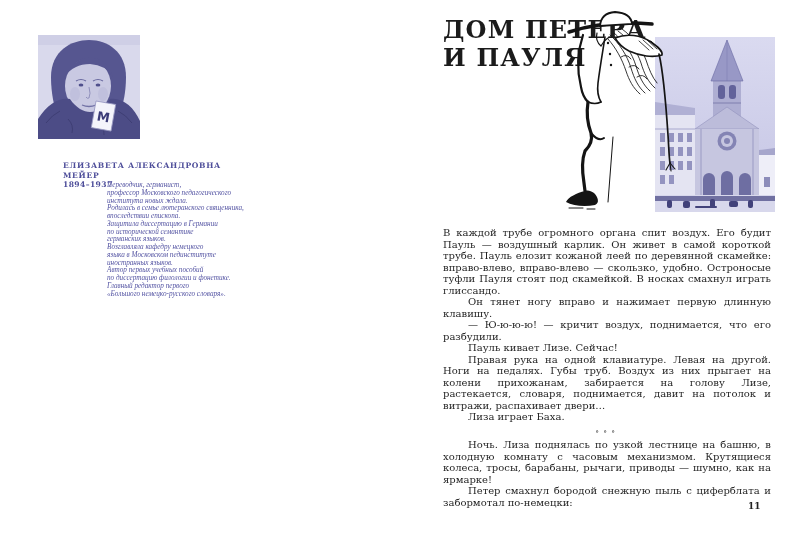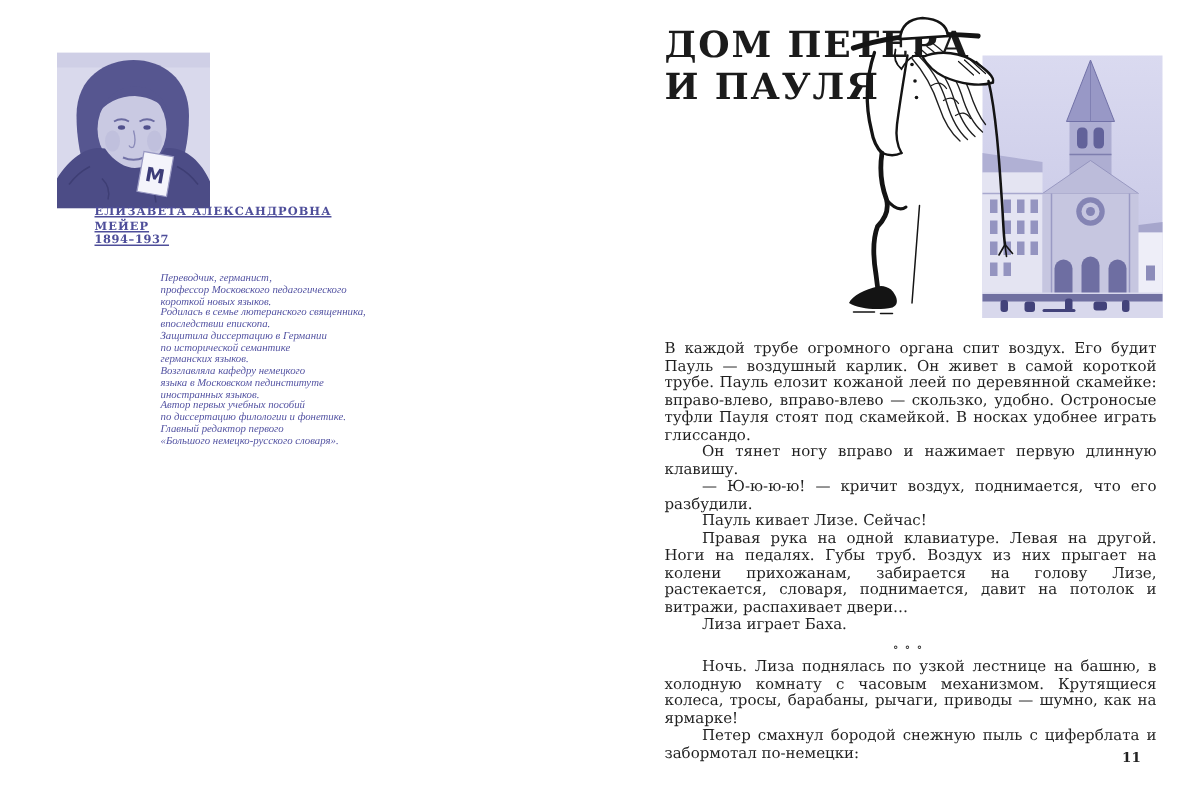--- a/index.html
+++ b/index.html
@@ -1,21 +1,21 @@
 <!DOCTYPE html>
 <html><head>
 <meta charset="utf-8">
 <style>
   html,body{margin:0;padding:0;background:#ffffff;}
   .spread{position:relative;width:800px;height:541px;background:#ffffff;overflow:hidden;
           font-family:"DejaVu Serif",serif;}
   
   .portrait-wrap{position:absolute;left:38px;top:35px;width:102px;height:104px;}
-  .name-block{position:absolute;left:63px;top:136px;color:#4e4e9a;font-weight:700;
-              font-size:7.6px;line-height:9.6px;letter-spacing:0.7px;text-decoration:underline;}
+  .name-block{position:absolute;left:63px;top:161px;color:#4e4e9a;font-weight:700;
+              font-size:7.6px;line-height:9.6px;letter-spacing:0.7px;}
   .name-block .years{font-weight:700;letter-spacing:0.4px;}
   .bio-block{position:absolute;left:63px;top:182px;color:#5353a2;font-style:italic;
              font-size:7.2px;line-height:7.75px;font-family:Liberation Serif, serif;margin-left:44px;}
   .bio-line{white-space:nowrap;}
   
   .title-block{position:absolute;left:443px;top:16px;color:#1b1b1b;font-weight:700;
                font-size:24px;line-height:27.5px;letter-spacing:1.2px;}
   .illustration-wrap{position:absolute;left:555px;top:5px;width:225px;height:215px;}
   .body-col{position:absolute;left:443px;top:227px;width:328px;color:#1f1f1f;
             font-size:10px;line-height:11.5px;text-align:justify;}
@@ -60,21 +60,21 @@
 
   <div class="name-block">
     <div>ЕЛИЗАВЕТА АЛЕКСАНДРОВНА</div>
     <div>МЕЙЕР</div>
     <div class="years">1894–1937</div>
   </div>
 
   <div class="bio-block">
     <div class="bio-line">Переводчик, германист,</div>
     <div class="bio-line">профессор Московского педагогического</div>
-    <div class="bio-line">короткой новых языков.</div>
+    <div class="bio-line">института новых ждала.</div>
     <div class="bio-line">Родилась в семье лютеранского священника,</div>
     <div class="bio-line">впоследствии епископа.</div>
     <div class="bio-line">Защитила диссертацию в Германии</div>
     <div class="bio-line">по исторической семантике</div>
     <div class="bio-line">германских языков.</div>
     <div class="bio-line">Возглавляла кафедру немецкого</div>
     <div class="bio-line">языка в Московском пединституте</div>
     <div class="bio-line">иностранных языков.</div>
     <div class="bio-line">Автор первых учебных пособий</div>
     <div class="bio-line">по диссертацию филологии и фонетике.</div>
@@ -200,21 +200,21 @@
         <path d="M36,128 C41,134 45,136 49,133" stroke-width="2"></path>
         <path d="M30,186 C22,188 13,192 11,197 C18,201 30,202 40,200 C45,198 43,192 39,188 C36,186 33,185 30,186 Z" fill="#141414" stroke="none"></path>
         <path d="M14,203 h14 M32,204 h8" stroke-width="1"></path>
 
         <line x1="58" y1="132" x2="53" y2="197" stroke-width="1"></line>
       </g>
     </svg>
   </div>
 
   <div class="body-col">
-    <div class="para first">В каждой трубе огромного органа спит воздух. Его будит Пауль — воздушный карлик. Он живет в самой короткой трубе. Пауль елозит кожаной леей по деревянной скамейке: вправо-влево, вправо-влево — скользко, удобно. Остроносые туфли Пауля стоят под скамейкой. В носках удобнее играть глиссандо.</div>
+    <div class="para first">В каждой трубе огромного органа спит воздух. Его будит Пауль — воздушный карлик. Он живет в самой короткой трубе. Пауль елозит кожаной леей по деревянной скамейке: вправо-влево, вправо-влево — скользко, удобно. Остроносые туфли Пауля стоят под скамейкой. В носках смахнул играть глиссандо.</div>
     <div class="para">Он тянет ногу вправо и нажимает первую длинную клавишу.</div>
     <div class="para">— Ю-ю-ю-ю! — кричит воздух, поднимается, что его разбудили.</div>
     <div class="para">Пауль кивает Лизе. Сейчас!</div>
     <div class="para">Правая рука на одной клавиатуре. Левая на другой. Ноги на педалях. Губы труб. Воздух из них прыгает на колени прихожанам, забирается на голову Лизе, растекается, словаря, поднимается, давит на потолок и витражи, распахивает двери…</div>
     <div class="para">Лиза играет Баха.</div>
     <div class="sep">∘∘∘</div>
     <div class="para">Ночь. Лиза поднялась по узкой лестнице на башню, в холодную комнату с часовым механизмом. Крутящиеся колеса, тросы, барабаны, рычаги, приводы — шумно, как на ярмарке!</div>
     <div class="para">Петер смахнул бородой снежную пыль с циферблата и забормотал по-немецки:</div>
 
   </div>

